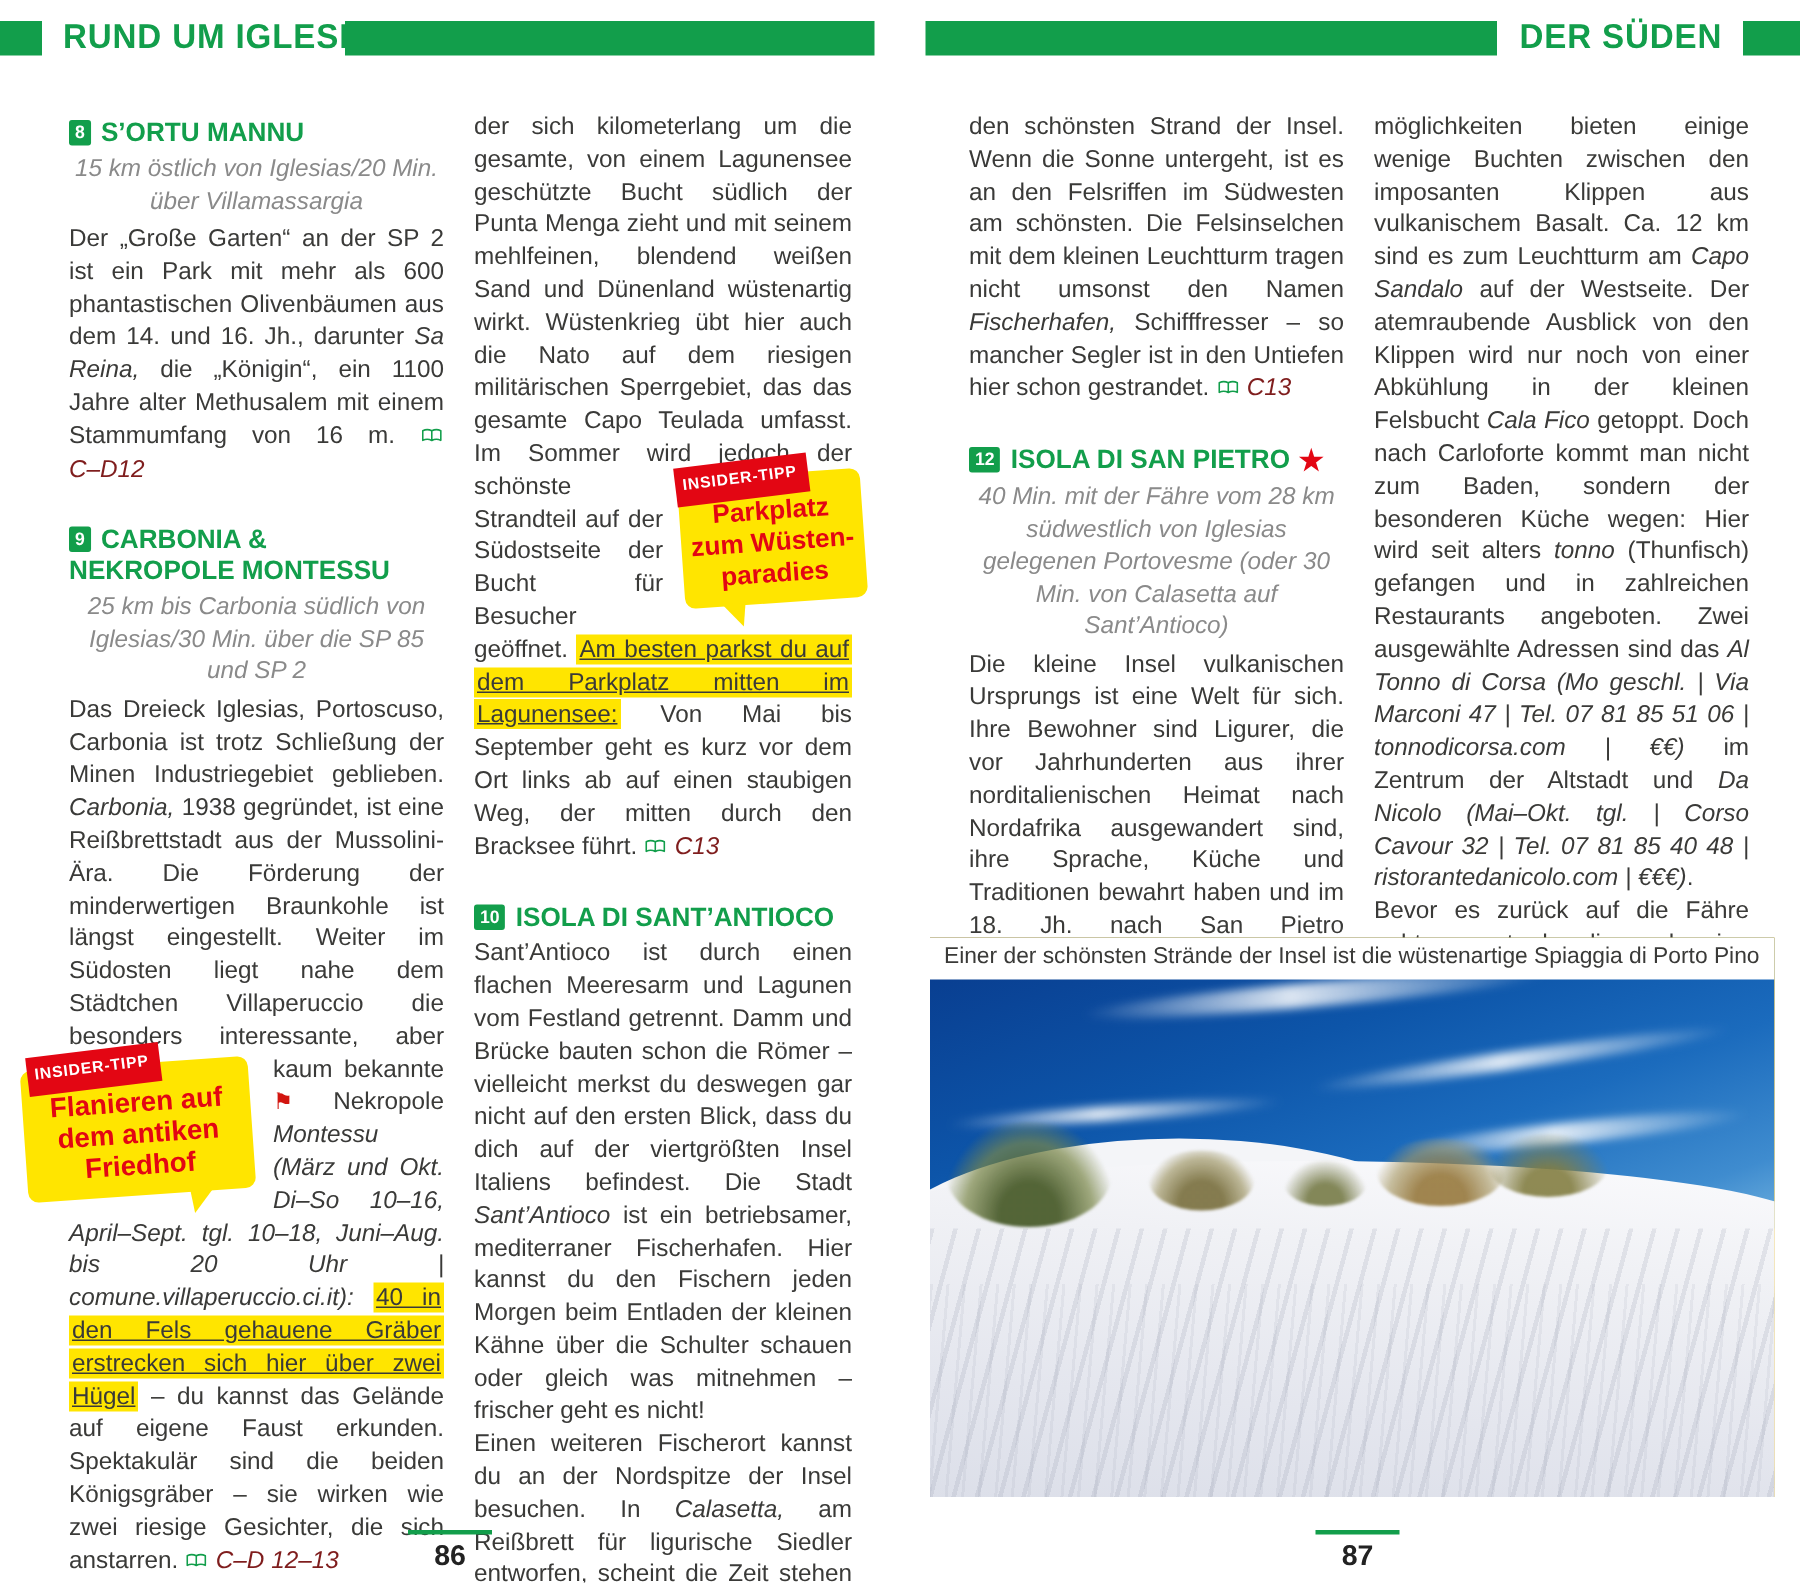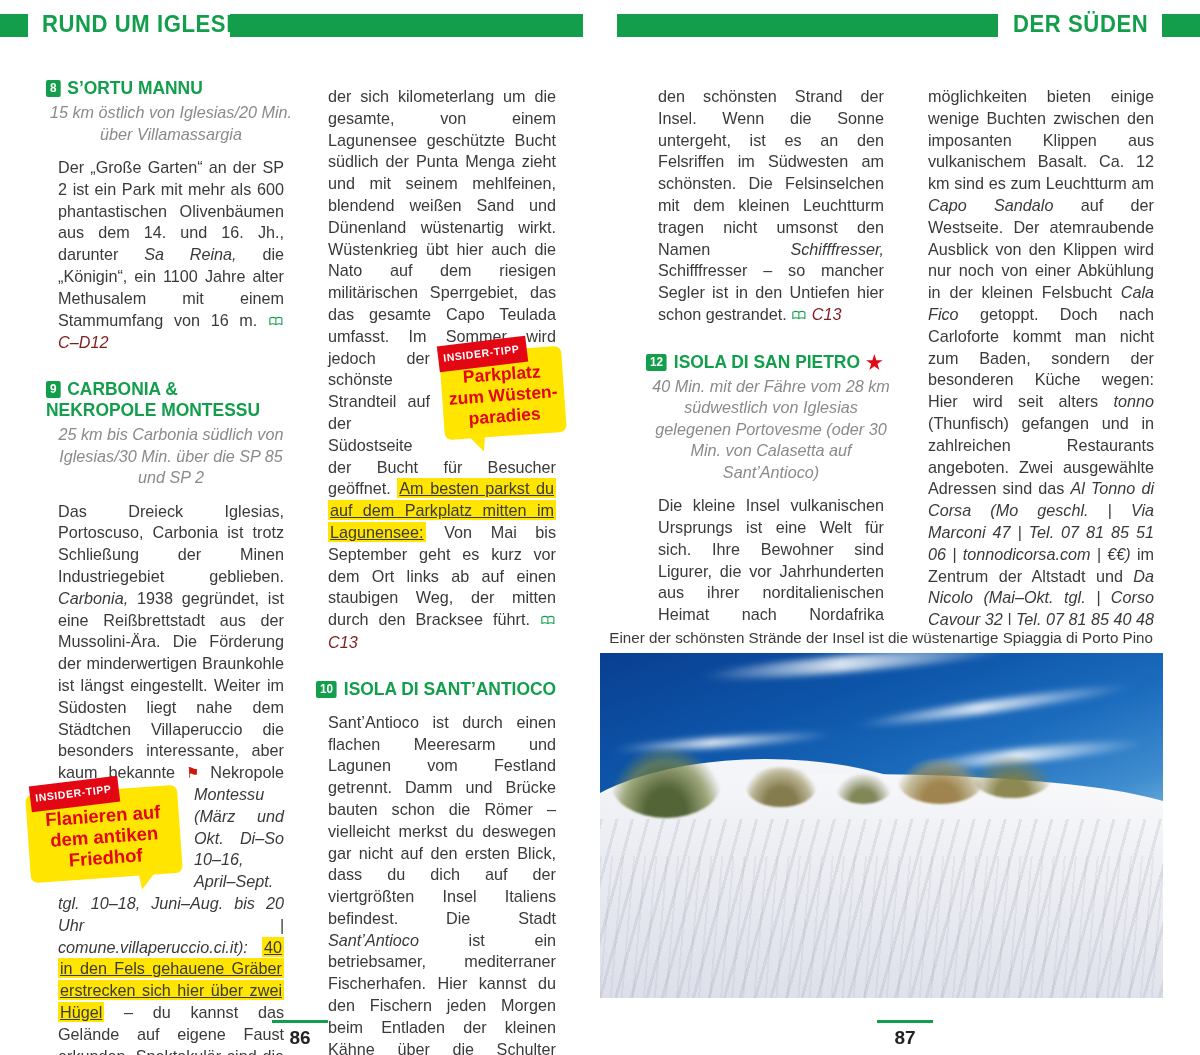--- a/index.html
+++ b/index.html
@@ -26,21 +26,21 @@
   }
   .col .section-heading:first-child{margin-top:4px;}
   .badge{
     display:inline-block;background:#129e4b;color:#fff;font-size:12px;font-weight:700;
     line-height:14px;padding:1px 4px 2px;border-radius:2px;margin-right:7px;vertical-align:2px;
   }
   .star-icon{color:#e30613;font-size:19px;margin-left:6px;vertical-align:-1px;}
   .subtitle{
     font-style:italic;color:#8a8a8a;text-align:center;margin:1px 0 4px;line-height:21.5px;
   }
-  p.body{margin:12px;}
+  p.body{margin:0;}
   em{font-style:italic;}
   .hl{
     background:#ffe500;padding:1px 2px;
     -webkit-box-decoration-break:clone;box-decoration-break:clone;text-decoration:underline;
   }
   .map-ref{color:#7f1d1d;font-style:italic;white-space:nowrap;}
   .book-icon{display:inline-block;vertical-align:-1px;margin:0 1px;}
   .flag-icon{color:#d2150f;font-size:15px;font-style:normal;}
   
   .tip{display:block;position:relative;z-index:2;}
@@ -55,21 +55,21 @@
   .tip-bubble{
     display:block;position:relative;background:#ffe500;color:#e30613;
     font-weight:700;font-size:18.5px;line-height:21px;text-align:center;
     padding:15px 6px 10px;border-radius:7px;transform:rotate(-4deg);
   }
   .tip-right .tip-bubble{font-size:17.5px;padding:14px 4px 9px;}
   .tip-bubble::after{content:"";position:absolute;bottom:-13px;width:0;height:0;border-top:15px solid #ffe500;}
   .tip-left  .tip-bubble::after{right:26px;border-right:17px solid transparent;transform:rotate(-8deg);}
   .tip-right .tip-bubble::after{left:22px;border-left:17px solid transparent;transform:rotate(8deg);}
   
-  .photo{position:absolute;left:600px;top:625px;width:563px;height:373px;overflow:hidden;z-index:5;background:#eab308;}
+  .photo{position:absolute;left:620px;top:625px;width:563px;height:373px;overflow:hidden;z-index:5;background:#eab308;}
   .sky{position:absolute;left:0;right:0;top:0;height:52%;
     background:linear-gradient(160deg,#083a8c 0%,#0d55a9 40%,#1b6bbd 65%,#3f8ccf 88%,#6fb0de 100%);}
   .cloud{position:absolute;background:linear-gradient(90deg,rgba(255,255,255,0) 0%,rgba(255,255,255,.85) 45%,rgba(255,255,255,0) 100%);
     filter:blur(3px);border-radius:50%;}
   .dune-back{position:absolute;left:-8%;top:36%;width:75%;height:34%;background:#f4f5f8;border-radius:50% 50% 0 0/70% 70% 0 0;}
   .sand{position:absolute;left:-5%;right:-5%;top:40%;bottom:0;
     background:linear-gradient(185deg,#fbfbfd 0%,#f0f1f5 30%,#e4e6ee 70%,#dcdfe9 100%);
     border-radius:45% 55% 0 0/16% 20% 0 0;}
   .ripples{position:absolute;left:0;right:0;top:52%;bottom:0;opacity:.65;
     background:repeating-linear-gradient(105deg,rgba(148,154,172,.30) 0 3px,rgba(255,255,255,0) 3px 15px);}
@@ -114,21 +114,21 @@
         <span class="tip-tag">INSIDER-TIPP</span>
         <span class="tip-bubble">Parkplatz zum Wüsten- paradies</span>
       </span>schönste Strandteil auf der Südostseite der Bucht für Besucher geöffnet. <span class="hl">Am besten parkst du auf dem Parkplatz mitten im Lagunensee:</span> Von Mai bis September geht es kurz vor dem Ort links ab auf einen staubigen Weg, der mitten durch den Bracksee führt. <span class="book-icon"><svg viewBox="0 0 20 14" width="14" height="11" aria-hidden="true">
           <path d="M1.2 2.2 C4 .8 7 .8 9.8 2.3 C12.6 .8 15.6 .8 18.4 2.2 L18.4 11.4 C15.6 10 12.6 10 9.8 11.5 C7 10 4 10 1.2 11.4 Z M9.8 2.3 L9.8 11.5" fill="none" stroke="#129e4b" stroke-width="1.5" stroke-linejoin="round"></path>
         </svg></span><span class="map-ref"> C13</span></p>
     <div class="section-heading"><span class="badge">10</span><span>ISOLA DI SANT’ANTIOCO</span></div>
     <p class="body">Sant’Antioco ist durch einen flachen Meeresarm und Lagunen vom Festland getrennt. Damm und Brücke bauten schon die Römer – vielleicht merkst du deswegen gar nicht auf den ersten Blick, dass du dich auf der viertgrößten Insel Italiens befindest. Die Stadt <em>Sant’Antioco</em> ist ein betriebsamer, mediterraner Fischerhafen. Hier kannst du den Fischern jeden Morgen beim Entladen der kleinen Kähne über die Schulter schauen oder gleich was mitnehmen – frischer geht es nicht!</p>
     <p class="body">Einen weiteren Fischerort kannst du an der Nordspitze der Insel besuchen. In <em>Calasetta,</em> am Reißbrett für ligurische Siedler entworfen, scheint die Zeit stehen geblieben zu sein. Mit der  findest du hier auch</p>
   </div>
 <div class="col" style="left:646px;">
-    <p class="body">den schönsten Strand der Insel. Wenn die Sonne untergeht, ist es an den Felsriffen im Südwesten am schönsten. Die Felsinselchen mit dem kleinen Leuchtturm tragen nicht umsonst den Namen <em>Schifffresser,</em> Schifffresser – so mancher Segler ist in den Untiefen hier schon gestrandet. <span class="book-icon"><svg viewBox="0 0 20 14" width="14" height="11" aria-hidden="true">
+    <p class="body">den schönsten Strand der Insel. Wenn die Sonne untergeht, ist es an den Felsriffen im Südwesten am schönsten. Die Felsinselchen mit dem kleinen Leuchtturm tragen nicht umsonst den Namen <em>Fischerhafen,</em> Schifffresser – so mancher Segler ist in den Untiefen hier schon gestrandet. <span class="book-icon"><svg viewBox="0 0 20 14" width="14" height="11" aria-hidden="true">
           <path d="M1.2 2.2 C4 .8 7 .8 9.8 2.3 C12.6 .8 15.6 .8 18.4 2.2 L18.4 11.4 C15.6 10 12.6 10 9.8 11.5 C7 10 4 10 1.2 11.4 Z M9.8 2.3 L9.8 11.5" fill="none" stroke="#129e4b" stroke-width="1.5" stroke-linejoin="round"></path>
         </svg></span><span class="map-ref"> C13</span></p>
     <div class="section-heading"><span class="badge">12</span><span>ISOLA DI SAN PIETRO</span><span class="star-icon">★</span></div>
     <div class="subtitle">40 Min. mit der Fähre vom 28 km südwestlich von Iglesias gelegenen Portovesme (oder 30 Min. von Calasetta auf Sant’Antioco)</div>
     <p class="body">Die kleine Insel vulkanischen Ursprungs ist eine Welt für sich. Ihre Bewohner sind Ligurer, die vor Jahrhunderten aus ihrer norditalienischen Heimat nach Nordafrika ausgewandert sind, ihre Sprache, Küche und Traditionen bewahrt haben und im 18. Jh. nach San Pietro umgesiedelt wurden.</p>
     <p class="body">Der Hauptort <em>Carloforte</em> ist ein Fischerort mit viel Charme und Flair. Bade-</p>
   </div>
 <div class="col" style="left:916px;">
     <p class="body">möglichkeiten bieten einige wenige Buchten zwischen den imposanten Klippen aus vulkanischem Basalt. Ca. 12 km sind es zum Leuchtturm am <em>Capo Sandalo</em> auf der Westseite. Der atemraubende Ausblick von den Klippen wird nur noch von einer Abkühlung in der kleinen Felsbucht <em>Cala Fico</em> getoppt. Doch nach Carloforte kommt man nicht zum Baden, sondern der besonderen Küche wegen: Hier wird seit alters <em>tonno</em> (Thunfisch) gefangen und in zahlreichen Restaurants angeboten. Zwei ausgewählte Adressen sind das <em>Al Tonno di Corsa (Mo geschl. | Via Marconi 47 | Tel. 07 81 85 51 06 | tonnodicorsa.com | €€)</em> im Zentrum der Altstadt und <em>Da Nicolo (Mai–Okt. tgl. | Corso Cavour 32 | Tel. 07 81 85 40 48 | ristorantedanicolo.com | €€€)</em>.</p>
     <p class="body">Bevor es zurück auf die Fähre geht, musst du dir noch eine Spezialität an Bord mitnehmen, die du nur in Carloforte bekommst: Focaccia, die lecker-</p>

